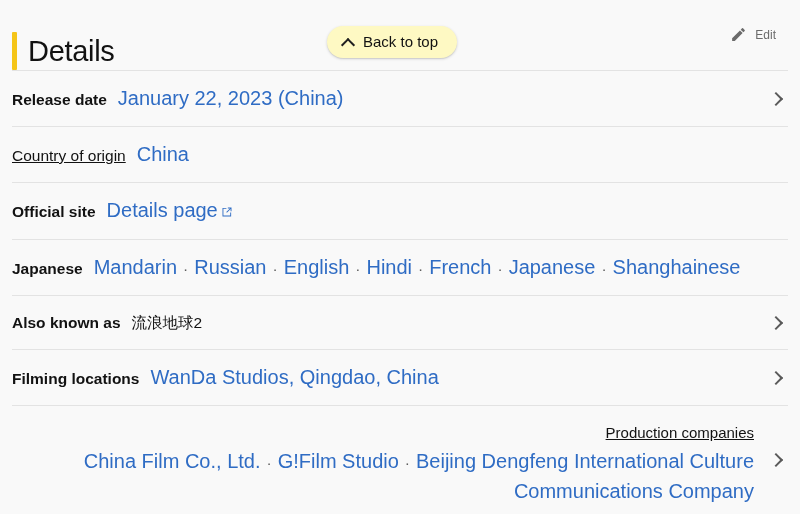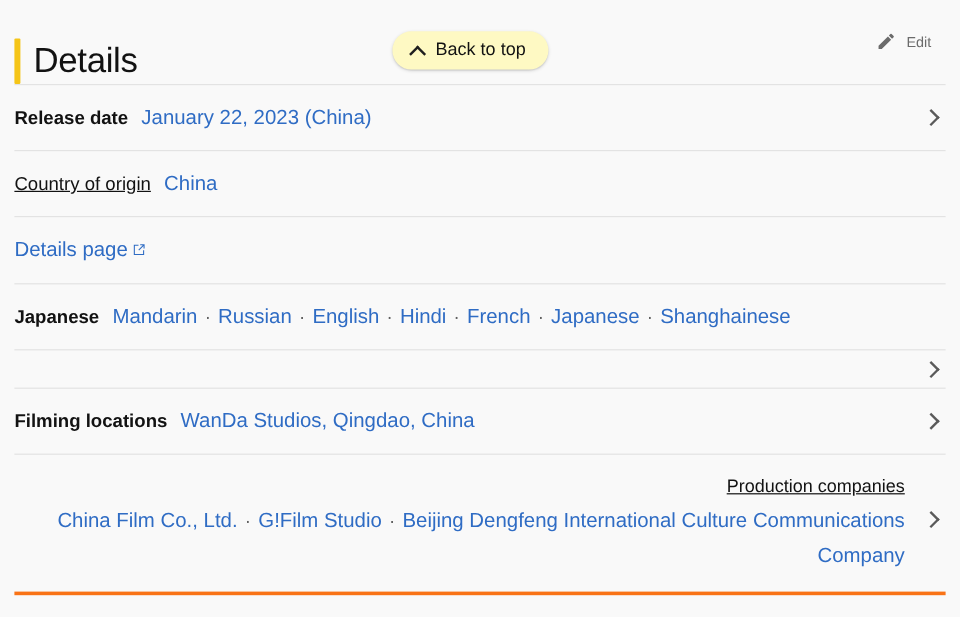--- a/index.html
+++ b/index.html
@@ -149,21 +149,21 @@
   .row-values {
     display: inline;
     font-size: 15.5px;
     color: #121212;
   }
 
   .link {
     color: #2f6cc4;
     text-decoration: none;
     cursor: pointer;
-    font-size: 17px;
+    font-size: 20px;
   }
 
   .plain-value {
     color: #121212;
     font-size: 15.5px;
   }
 
   .sep {
     color: #5e5e5e;
     padding: 0 6px;
@@ -253,33 +253,38 @@
         <span class="row-chevron"></span>
       </div>
       <div class="detail-row">
         <div class="row-inner">
           <span class="row-label light">Country of origin</span>
           <span class="row-values"><span class="link">China</span></span>
         </div>
       </div>
       <div class="detail-row">
         <div class="row-inner">
+          <span class="row-label">Official site</span>
           <span class="row-values"><span class="link">Details page</span><span class="ext-icon"><svg width="12" height="12" viewBox="0 0 16 16" aria-hidden="true">
                 <path d="M2 2.5h5.2v1.2H3.2v9.1h9.1V8.8h1.2V14H2V2.5z" fill="#2f6cc4"></path>
                 <path d="M9.1 2h4.9v4.9h-1.2V4.05L7.9 8.95 7.05 8.1l4.9-4.9H9.1V2z" fill="#2f6cc4"></path>
               </svg></span></span>
         </div>
       </div>
       <div class="detail-row">
         <div class="row-inner">
           <span class="row-label">Japanese</span>
           <span class="row-values"><span class="link">Mandarin</span><span class="sep">·</span><span class="link">Russian</span><span class="sep">·</span><span class="link">English</span><span class="sep">·</span><span class="link">Hindi</span><span class="sep">·</span><span class="link">French</span><span class="sep">·</span><span class="link">Japanese</span><span class="sep">·</span><span class="link">Shanghainese</span></span>
         </div>
       </div>
       <div class="detail-row">
+        <div class="row-inner">
+          <span class="row-label">Also known as</span>
+          <span class="row-values"><span class="plain-value">流浪地球2</span></span>
+        </div>
         <span class="row-chevron"></span>
       </div>
       <div class="detail-row">
         <div class="row-inner">
           <span class="row-label">Filming locations</span>
           <span class="row-values"><span class="link">WanDa Studios, Qingdao, China</span></span>
         </div>
         <span class="row-chevron"></span>
       </div>
       <div class="detail-row stacked last-rule">

